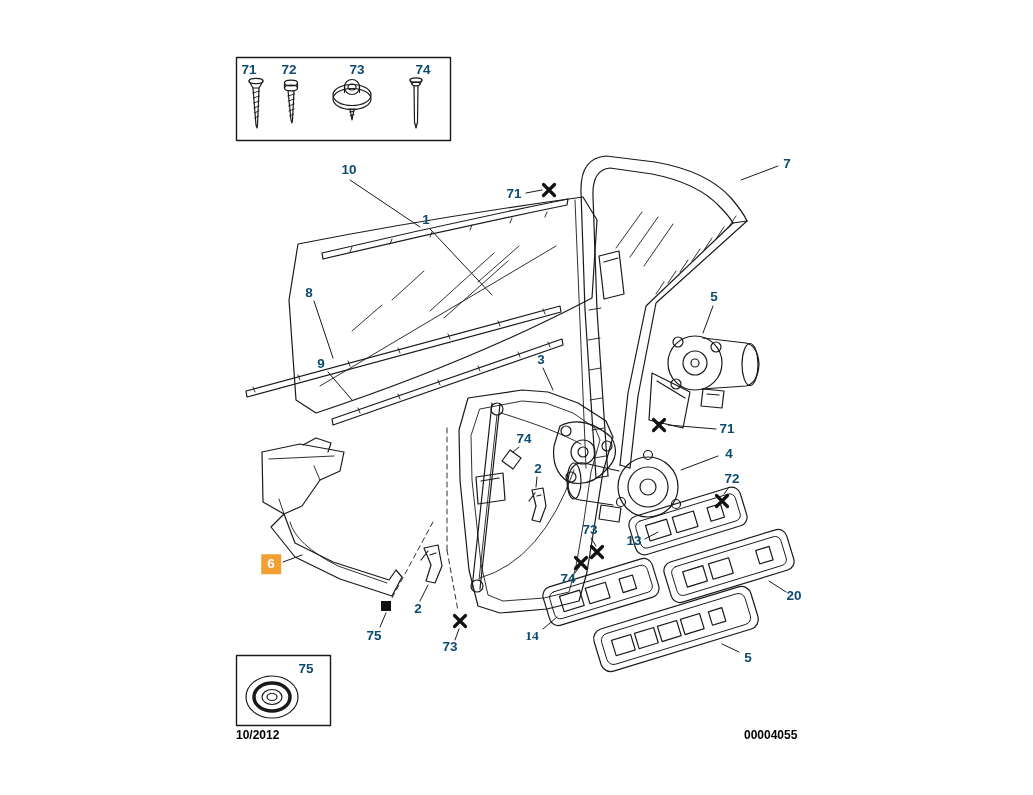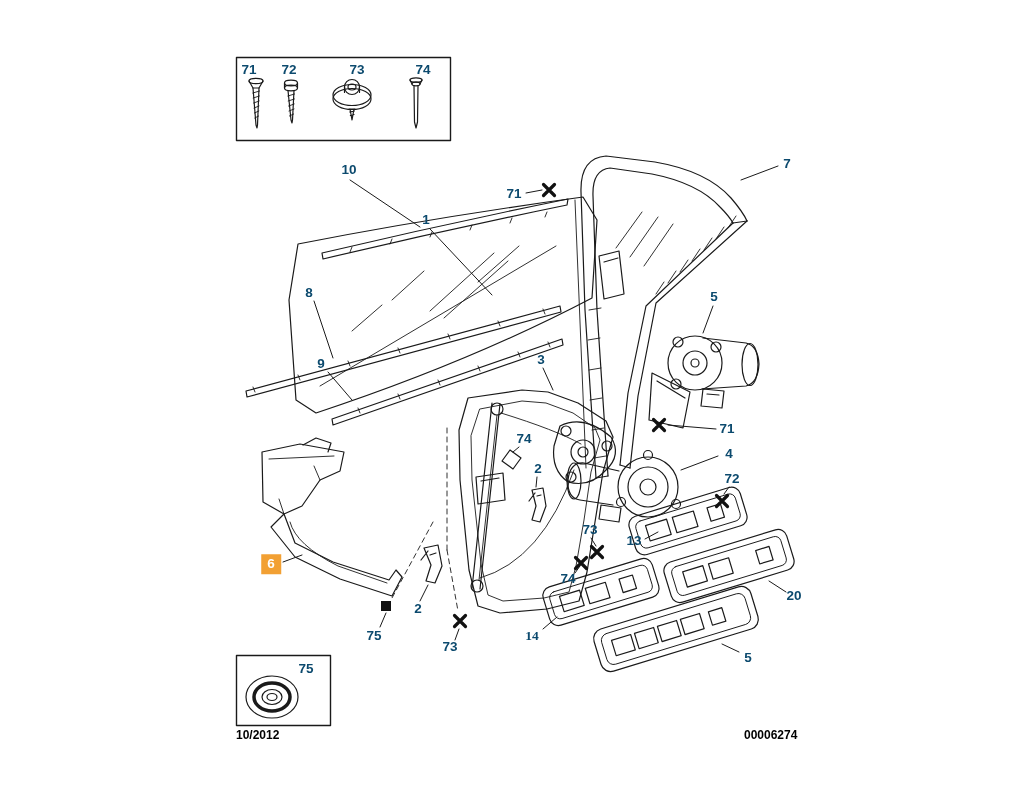--- a/index.html
+++ b/index.html
@@ -282,14 +282,14 @@
       <div class="callout" style="left: 794px; top: 596px;">20</div>
       <div class="callout" style="left: 418px; top: 609px;">2</div>
       <div class="callout" style="left: 374px; top: 636px;">75</div>
       <div class="callout" style="left: 450px; top: 647px;">73</div>
       <div class="callout" style="left: 532px; top: 636px; font-family: Liberation Serif, serif;">14</div>
       <div class="callout" style="left: 748px; top: 658px;">5</div>
       <div class="callout" style="left: 306px; top: 669px;">75</div>
     </div>
 
   <div class="meta" style="left:236px; top:728px;">10/2012</div>
-  <div class="meta" style="left:744px; top:728px;">00006274</div>
+  <div class="meta" style="left:744px; top:728px;">00004055</div>
 </div>
 
 </body></html>

